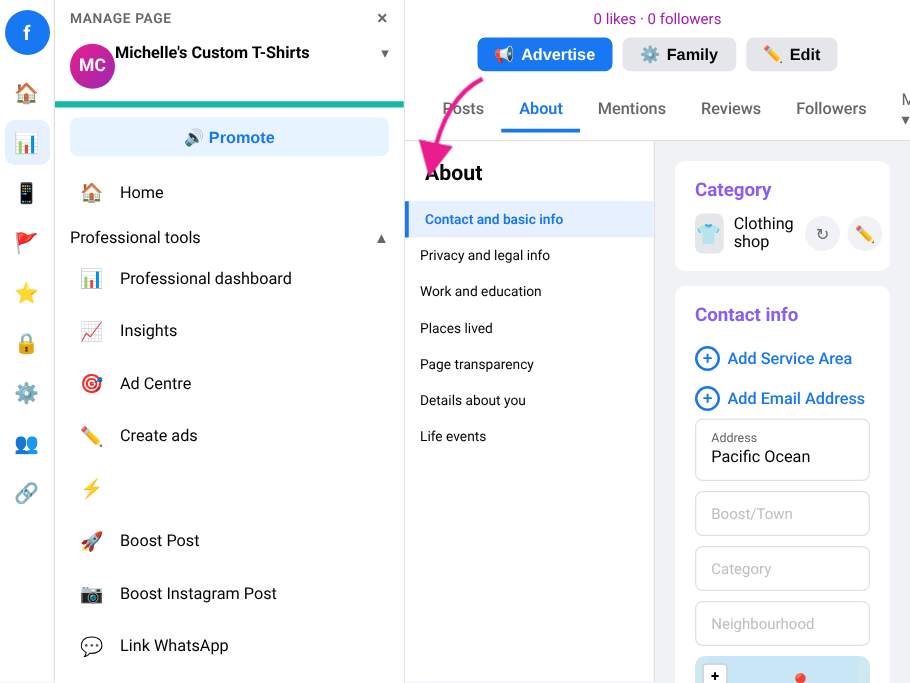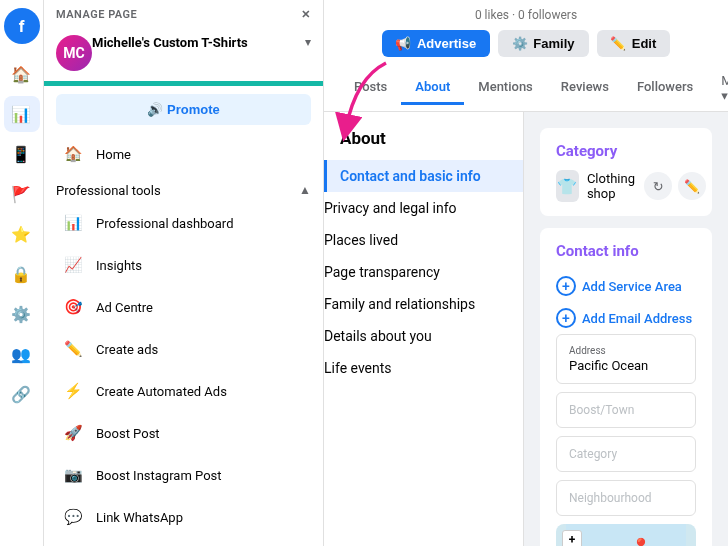--- a/index.html
+++ b/index.html
@@ -160,21 +160,21 @@
       border-bottom: 1px solid #e0e0e0;
       padding: 0 16px;
     }
 
     .page-stats-row {
       display: flex;
       justify-content: center;
       align-items: center;
       padding: 8px 0 4px;
       font-size: 12px;
-      color: #737373;
+      color: #a21caf;
       gap: 6px;
     }
 
     .page-actions-row {
       display: flex;
       justify-content: center;
       align-items: center;
       padding: 4px 0 8px;
       gap: 8px;
     }
@@ -260,23 +260,23 @@
       overflow-y: auto;
     }
     .about-title {
       font-size: 17px;
       font-weight: 700;
       padding: 0 16px 12px;
       color: #050505;
     }
 
     .about-menu-item {
-      padding: 8px 0;
-      cursor: pointer;
-      font-size: 14px;
+      padding: 8px 12px;
+      cursor: pointer;
+      font-size: 11px;
       color: #050505;
       border-radius: 0;
     }
     .about-menu-item.active {
       background: #e7f0ff;
       color: #1877f2;
       font-weight: 600;
       border-left: 3px solid #1877f2;
       padding-left: 13px;
     }
@@ -466,21 +466,20 @@
   <div class="nav-item">
     <span class="nav-icon">🎯</span>
     <span>Ad Centre</span>
   </div>
   <div class="nav-item">
     <span class="nav-icon">✏️</span>
     <span>Create ads</span>
   </div>
   <div class="nav-item">
     <span class="nav-icon">⚡</span>
-    <span>Create Automated Ads</span>
   </div>
   <div class="nav-item">
     <span class="nav-icon">🚀</span>
     <span>Boost Post</span>
   </div>
   <div class="nav-item">
     <span class="nav-icon">📷</span>
     <span>Boost Instagram Post</span>
   </div>
   <div class="nav-item">
@@ -521,23 +520,23 @@
       <div class="tab-more">More ▾</div>
 
     </div>
   </div>
 
   <div class="content-area">
     <div class="about-left">
       <div class="about-title">About</div>
       <div class="about-menu-item active">Contact and basic info</div>
       <div class="about-menu-item">Privacy and legal info</div>
+      <div class="about-menu-item">Work and education</div>
       <div class="about-menu-item">Places lived</div>
       <div class="about-menu-item">Page transparency</div>
-      <div class="about-menu-item">Family and relationships</div>
       <div class="about-menu-item">Details about you</div>
       <div class="about-menu-item">Life events</div>
     </div>
 
     <div class="about-right">
       <div class="category-card">
         <div class="card-title">Category</div>
         <div class="category-row">
           <div class="category-left">
             <div class="category-icon">

